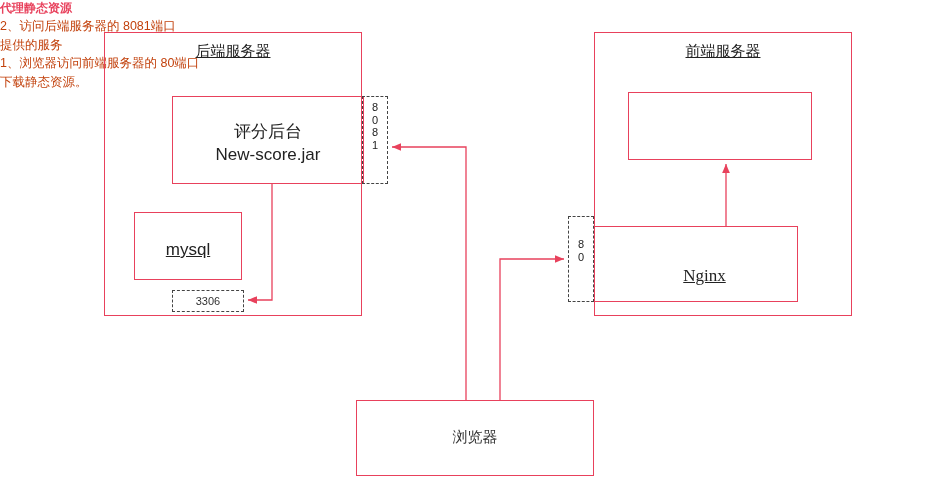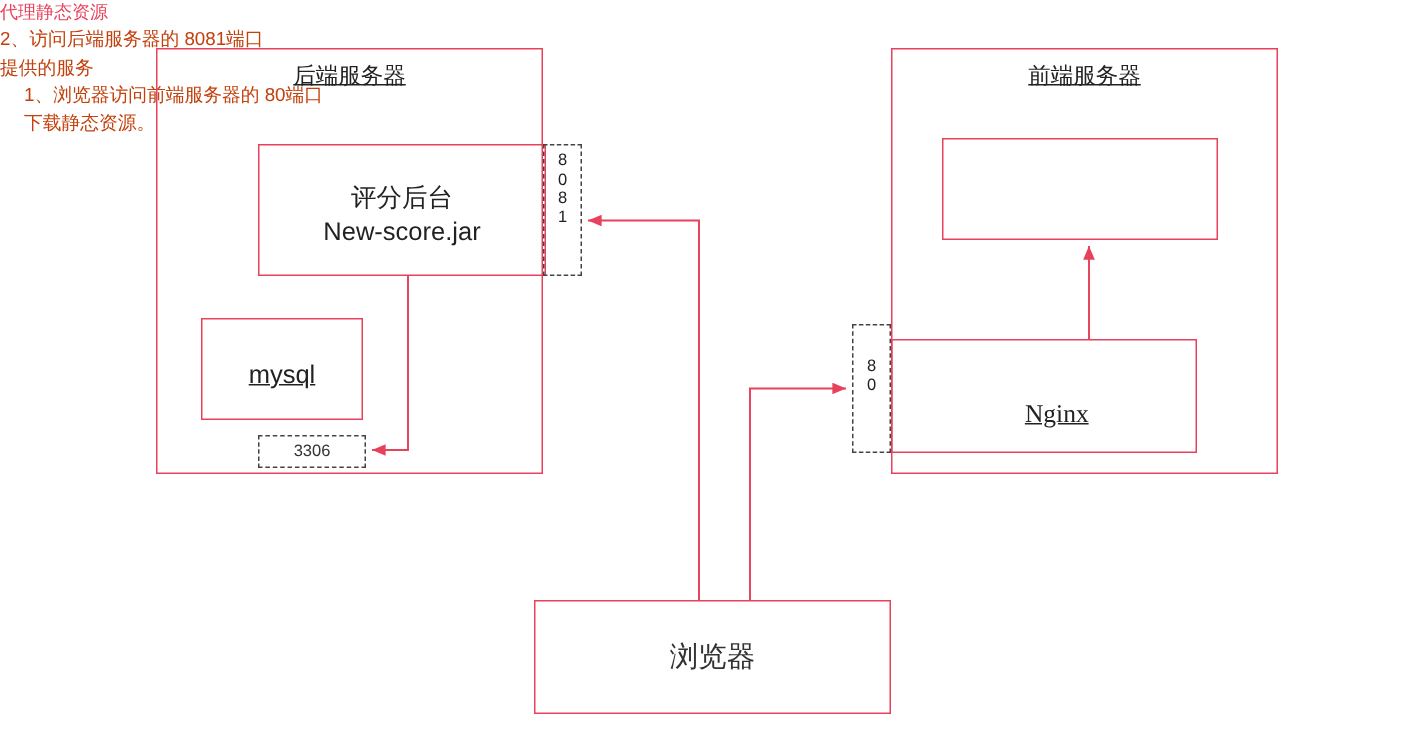--- a/index.html
+++ b/index.html
@@ -53,21 +53,21 @@
   }
   .note {
     font-size: 12.5px;
     color: #c2410c;
     line-height: 1.5;
   }
   .red-note {
     font-size: 12px;
     color: #e8415c;
     line-height: 1.4;
-    font-weight: normal;
+    font-weight: bold;
   }
   .port-vert {
     position: absolute;
     font-size: 11px;
     color: #222222;
     line-height: 1.15;
     text-align: center;
     white-space: pre-line;
   }
   svg.lines {
@@ -113,25 +113,25 @@
   <div class="box" style="left:594px; top:226px; width:204px; height:76px;"></div>
   <div class="label big label-center" style="left:594px; top:240px; width:204px;font-family:Liberation Serif, serif;">
     <span class="underline">Nginx</span>
   </div>
 
   <div class="box-dashed" style="left:568px; top:216px; width:26px; height:86px;"></div>
   <div class="port-vert" style="left:568px; top:238px; width:26px;">8
 0</div>
 
   <div class="box" style="left:356px; top:400px; width:238px; height:76px;"></div>
-  <div class="label label-center" style="left:356px; top:426px; width:238px; font-size:19px;">浏览器</div>
+  <div class="label label-center" style="left:356px; top:426px; width:238px; font-size:15px;">浏览器</div>
 
   <div class="note" style="left:410px; top:98px; width:180px;">2、访问后端服务器的
 8081端口提供的服务</div>
-  <div class="note" style="left:508px; top:334px; width:210px;padding-left:16px;">1、浏览器访问前端服务器的
+  <div class="note" style="left:508px; top:334px; width:210px;">1、浏览器访问前端服务器的
 80端口下载静态资源。</div>
 
   <svg class="lines">
     <defs>
       <marker id="arrowRed" markerWidth="8" markerHeight="8" refX="7" refY="3" orient="auto">
         <path d="M0,0 L7,3 L0,6 z" fill="#e8415c"></path>
       </marker>
     </defs>
 
     <path d="M466,400 L466,147 L392,147" stroke="#e8415c" stroke-width="1.3" fill="none" marker-end="url(#arrowRed)"></path>

